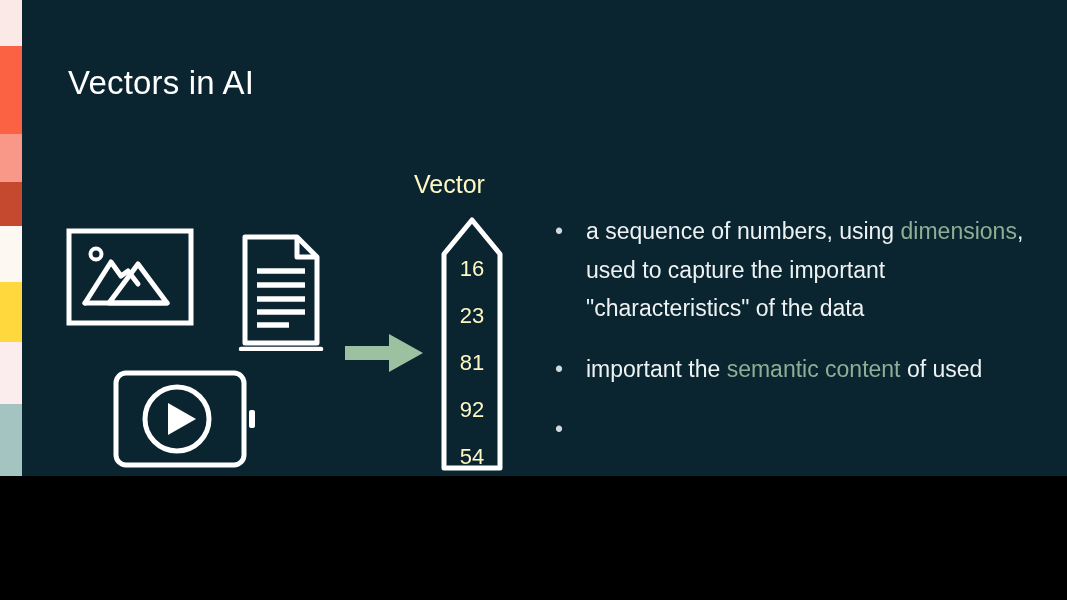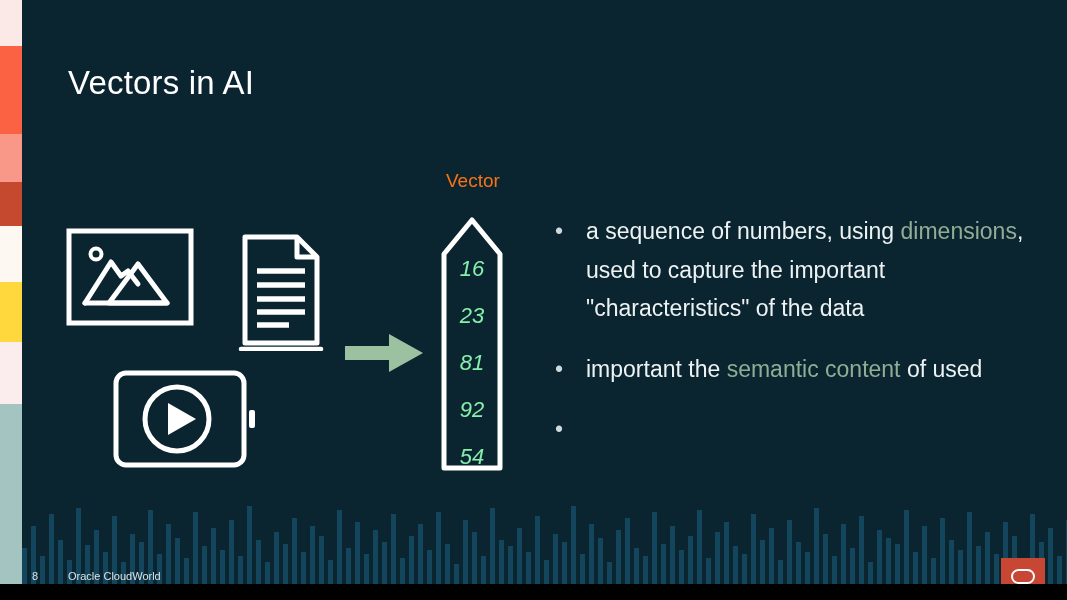--- a/index.html
+++ b/index.html
@@ -6,21 +6,21 @@
     margin: 0;
     padding: 0;
     background: #000;
   }
   body {
     font-family: "Liberation Sans", sans-serif;
   }
   .slide {
     position: relative;
     width: 1067px;
-    height: 584px;
+    height: 476px;
     overflow: hidden;
     background: #0b2530;
   }
 
   
   .edge-strip {
     position: absolute;
     left: 0; top: 0;
     width: 22px;
     height: 600px;
@@ -74,24 +74,24 @@
     position: absolute;
     left: 323px;
     top: 332px;
     width: 78px;
     height: 42px;
   }
 
   
   .vector-label {
     position: absolute;
-    left: 424px;
+    left: 392px;
     top: 170px;
-    font-size: 19px;
-    color: #f97316;
+    font-size: 25px;
+    color: #fef9c3;
     white-space: nowrap;
   }
   .vector-shape {
     position: absolute;
     left: 418px;
     top: 208px;
     width: 64px;
     height: 264px;
   }
   .vector-nums {
@@ -101,24 +101,23 @@
     width: 64px;
     height: 210px;
     display: flex;
     flex-direction: column;
     justify-content: space-between;
     align-items: center;
     z-index: 3;
   }
   .vector-nums .num {
     font-size: 22px;
-    color: #86efac;
+    color: #fef9c3;
     line-height: 1;
     font-weight: 400;
-    font-style: italic;
   }
 
   
   .bullets {
     position: absolute;
     left: 528px;
     top: 212px;
     width: 492px;
   }
   .bullet {

